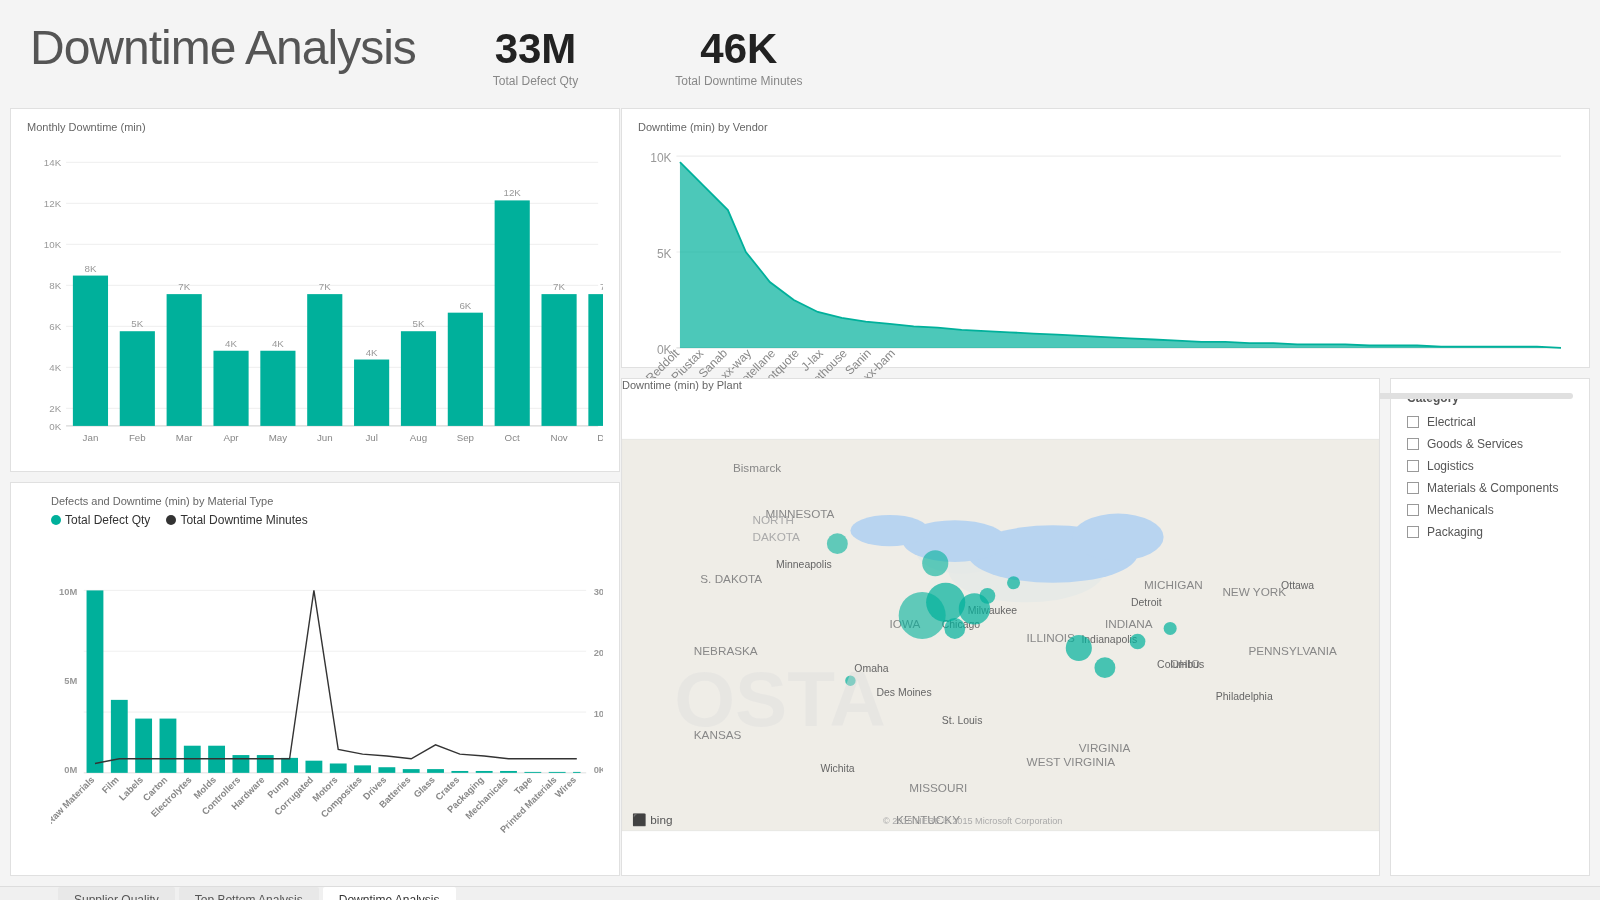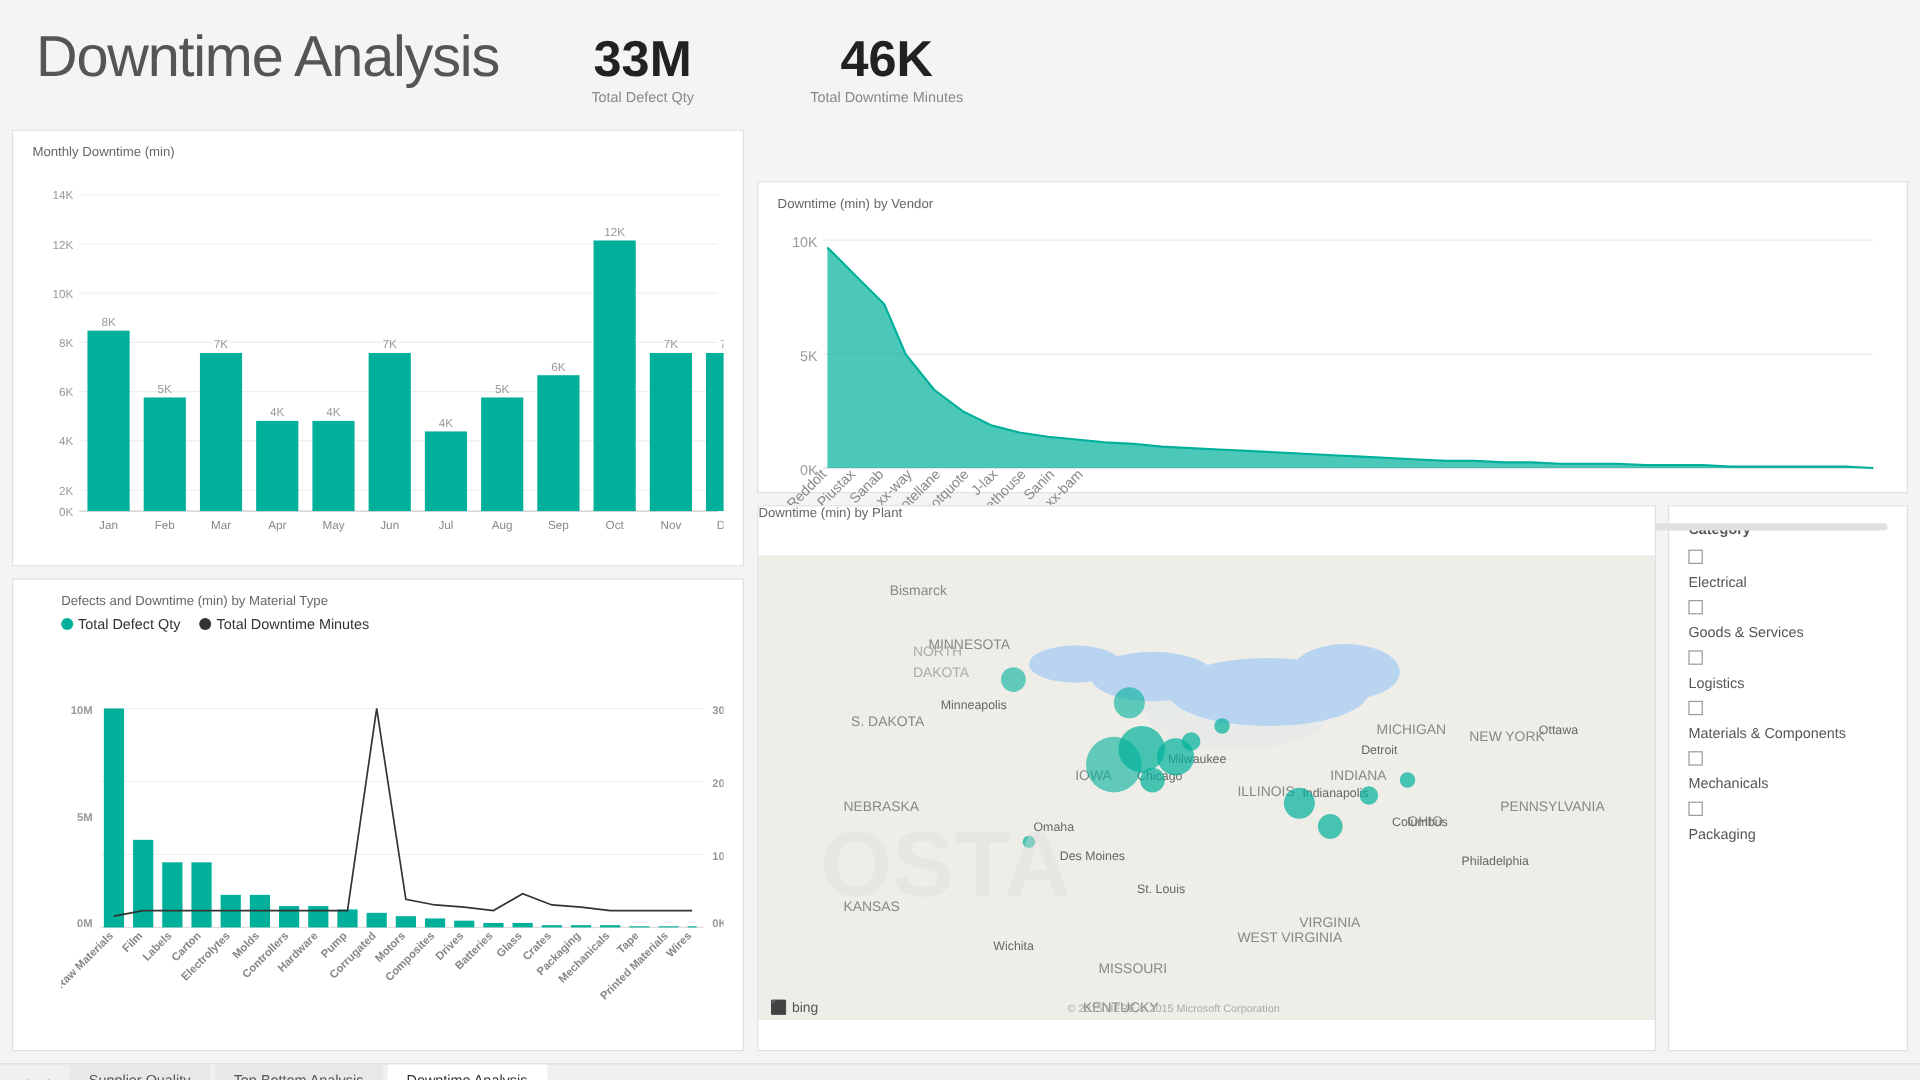--- a/index.html
+++ b/index.html
@@ -17,21 +17,21 @@
       display: flex;
       flex-direction: column;
       width: 1600px;
       height: 900px;
     }
 
     .content-area {
       display: flex;
       flex: 1;
       padding: 10px;
-      gap: 11px;
+      gap: 1px;
     }
 
     .left-panel {
       display: flex;
       flex-direction: column;
       width: 610px;
       gap: 10px;
     }
 
     .right-panel {
@@ -142,25 +142,25 @@
 
     .legend-title {
       font-size: 12px;
       font-weight: 600;
       color: #555;
       margin-bottom: 10px;
     }
 
     .legend-item {
       display: flex;
+      align-items: center;
       gap: 8px;
       margin-bottom: 8px;
       font-size: 12px;
       color: #555;
-      flex-direction: column;
     }
 
     .legend-checkbox {
       width: 12px;
       height: 12px;
       border: 1px solid #999;
       flex-shrink: 0;
     }
 
     
@@ -431,21 +431,21 @@
               <text x="541" y="0" class="x-axis-label" text-anchor="end" transform="rotate(-45,541,0)">Printed Materials</text>
               <text x="562" y="0" class="x-axis-label" text-anchor="end" transform="rotate(-45,562,0)">Wires</text>
             </g>
           </svg>
         </div>
       </div>
     </div>
 
     <div class="right-panel">
 
-      <div class="chart-card" style="height:260px;margin-top:43px;">
+      <div class="chart-card" style="height:260px;">
         <div class="chart-title">Downtime (min) by Vendor</div>
         <div class="vendor-chart-area">
           <svg viewBox="0 0 780 200" style="width:100%;height:100%;">
 
             <text x="28" y="15" class="y-axis-label" text-anchor="end">10K</text>
             <text x="28" y="95" class="y-axis-label" text-anchor="end">5K</text>
             <text x="28" y="175" class="y-axis-label" text-anchor="end">0K</text>
 
             <line x1="32" y1="10" x2="770" y2="10" stroke="#eee" stroke-width="1"></line>
             <line x1="32" y1="90" x2="770" y2="90" stroke="#eee" stroke-width="1"></line>

